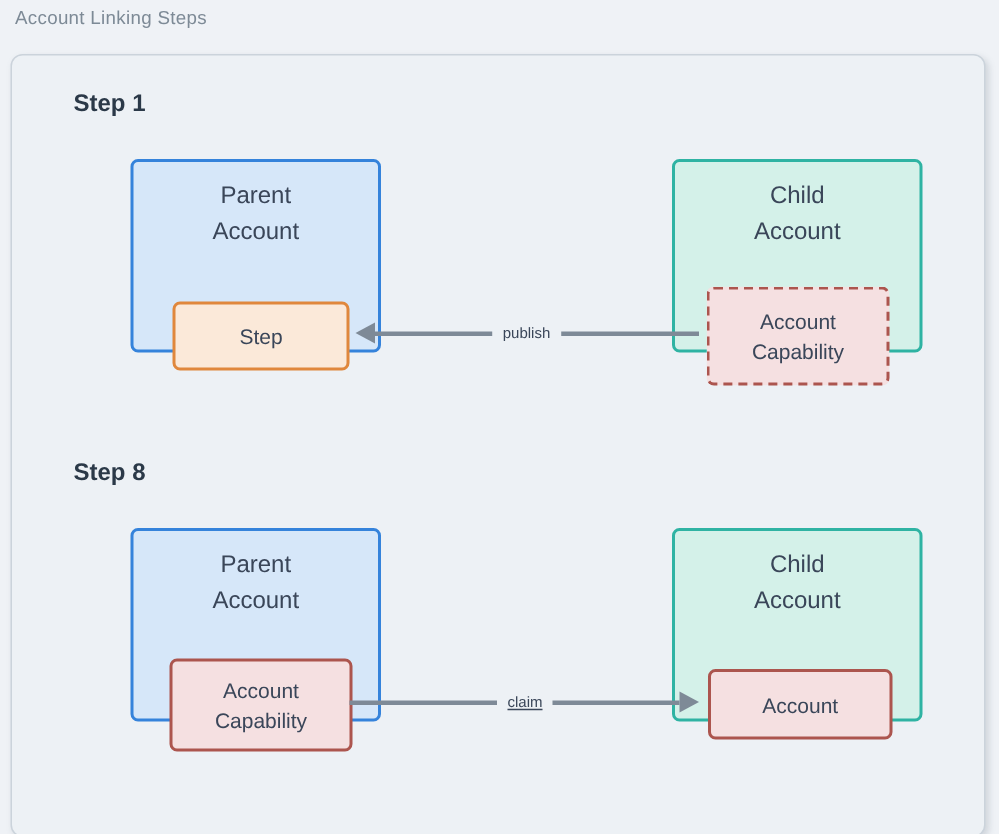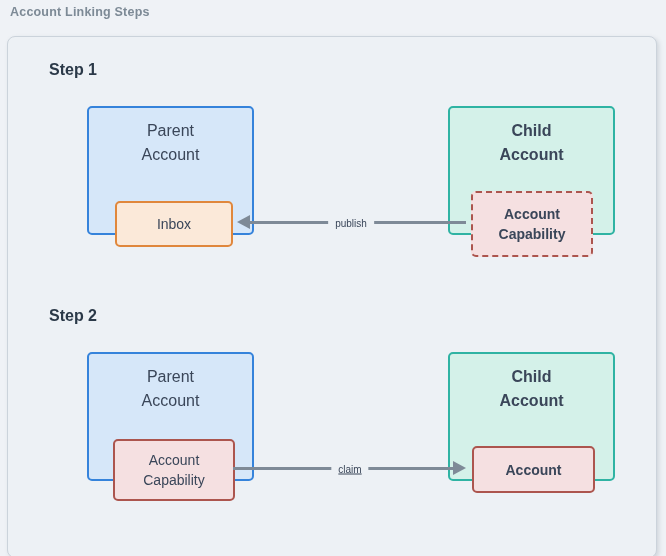--- a/index.html
+++ b/index.html
@@ -11,21 +11,21 @@
     position: relative;
     width: 666px;
     height: 556px;
     background: var(--page-bg, #eff2f6);
     overflow: hidden;
   }
   .caption {
     position: absolute;
     left: 10px; top: 5px;
     font-size: 12.5px;
-    font-weight: 700;
+    font-weight: 400;
     color: var(--caption-color, #7d8a96);
     letter-spacing: .2px;
     text-align: center;
   }
   .panel {
     position: absolute;
     left: 7px; top: 36px;
     width: 650px; height: 522px;
     box-sizing: border-box;
     background: var(--panel-bg, #edf1f5);
@@ -40,21 +40,21 @@
     color: var(--heading-color, #2b3948);
   }
   .node {
     position: absolute;
     box-sizing: border-box;
     width: 167px; height: 129px;
     border-radius: 5px;
     border: 2px solid;
   }
   .node-blue { background: var(--blue-fill, #d6e7f9); border-color: var(--blue-border, #3583db); }
-  .node-teal { background: var(--teal-fill, #d4f1e9); border-color: var(--teal-border, #2fb3a3); font-weight: bold; }
+  .node-teal { background: var(--teal-fill, #d4f1e9); border-color: var(--teal-border, #2fb3a3); }
   .node-title {
     position: absolute;
     left: 0; right: 0; top: 11px;
     text-align: center;
     font-size: 16px;
     line-height: 24px;
     color: var(--node-text, #3a4659);
   }
   .inner {
     position: absolute;
@@ -126,40 +126,40 @@
   <div class="panel">
 
     <div id="s1-label" class="step-label">Step 1</div>
 
     <div id="s1-parent" class="node node-blue">
       <div class="node-title">
         <span>Parent</span><br>
         <span>Account</span>
       </div>
       <div id="s1-inbox" class="inner inner-orange">
-        <span>Inbox</span>
+        <span>Step</span>
       </div>
     </div>
 
     <div id="s1-child" class="node node-teal">
       <div class="node-title">
         <span>Child</span><br>
         <span>Account</span>
       </div>
       <div id="s1-cap" class="inner inner-pink inner-dashed">
         <span>Account</span>
         <span>Capability</span>
       </div>
     </div>
 
     <div id="s1-line" class="edge-line"></div>
     <div id="s1-head" class="edge-head edge-head-left"></div>
     <div id="s1-edge-label" class="edge-label">publish</div>
 
-    <div id="s2-label" class="step-label">Step 2</div>
+    <div id="s2-label" class="step-label">Step 8</div>
 
     <div id="s2-parent" class="node node-blue">
       <div class="node-title">
         <span>Parent</span><br>
         <span>Account</span>
       </div>
       <div id="s2-cap" class="inner inner-pink">
         <span>Account</span>
         <span>Capability</span>
       </div>

